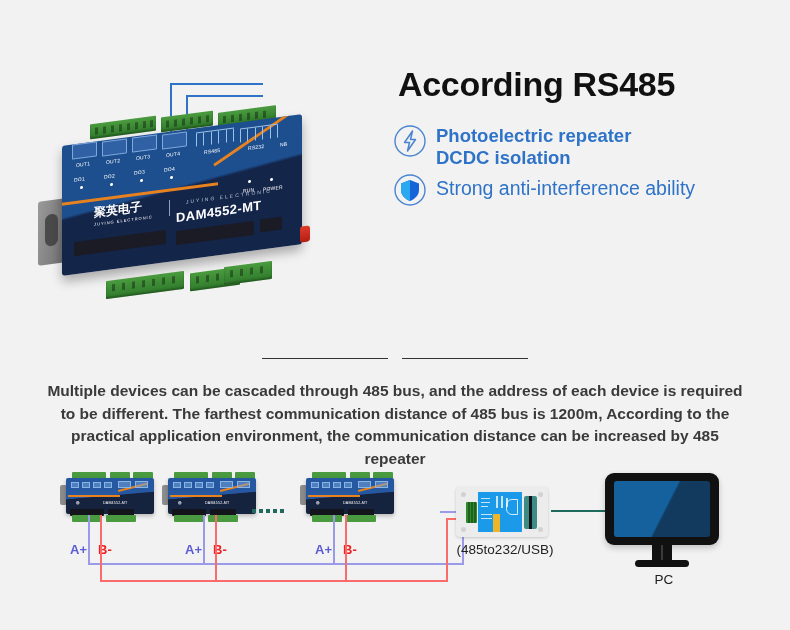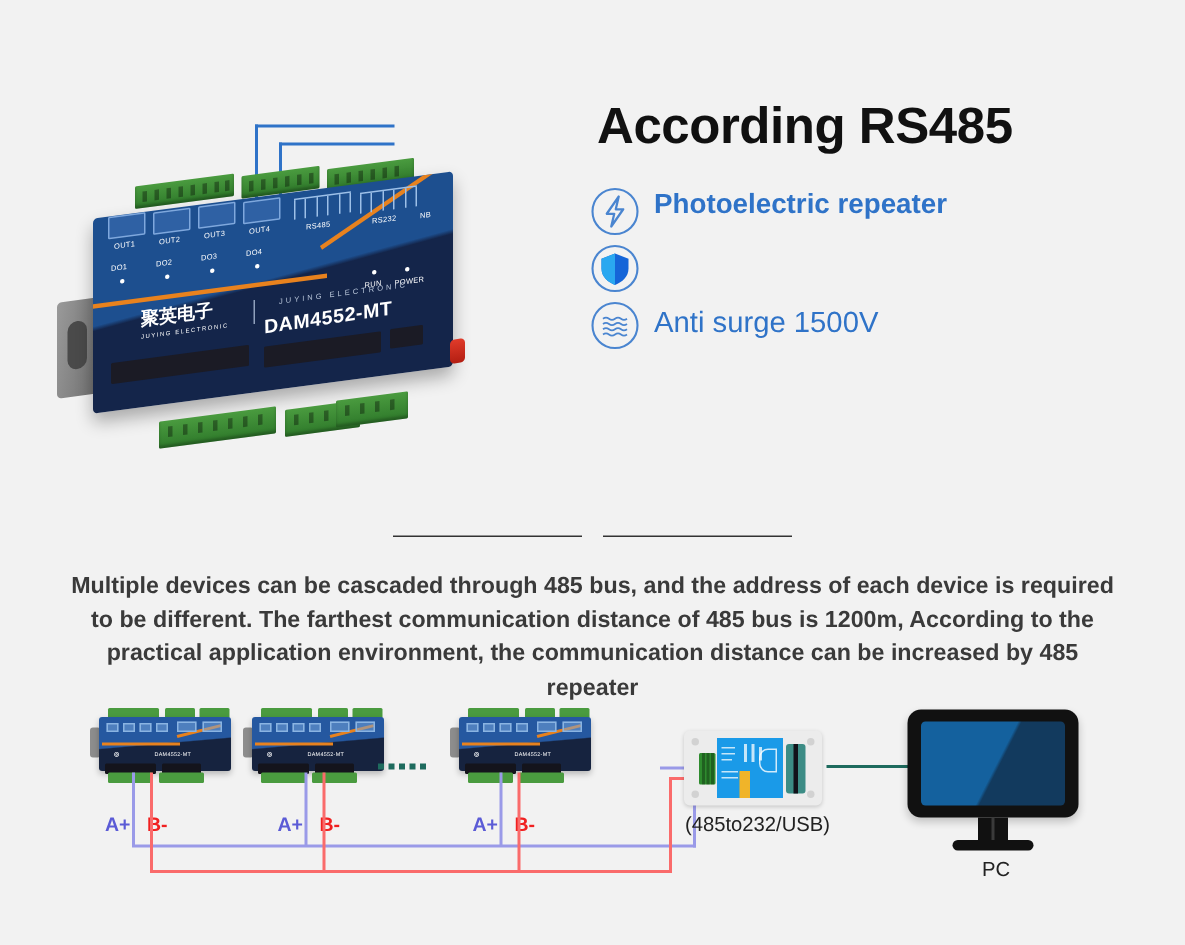--- a/index.html
+++ b/index.html
@@ -221,47 +221,35 @@
 
     <div class="feat-row r1">
       <span class="feat-icon">
         <svg viewBox="0 0 34 34" width="34" height="34">
           <circle cx="17" cy="17" r="15" fill="none" stroke="#4a85d0" stroke-width="1.4"></circle>
           <path d="M19.5 7 L11.5 18.5 L16.5 18.5 L14.5 27 L22.5 15.5 L17.5 15.5 Z" fill="none" stroke="#4a85d0" stroke-width="1.5" stroke-linejoin="round"></path>
         </svg>
       </span>
       <span class="feat-text">
         <span>Photoelectric repeater</span><br>
+        <span>DCDC isolation</span>
       </span>
     </div>
 
     <div class="feat-row r2">
       <span class="feat-icon">
         <svg viewBox="0 0 34 34" width="34" height="34">
           <circle cx="17" cy="17" r="15" fill="none" stroke="#4a85d0" stroke-width="1.4"></circle>
           <path d="M17 7 L26 10.5 L26 17 C26 22.5 21.8 26 17 28 C12.2 26 8 22.5 8 17 L8 10.5 Z" fill="#1565d8"></path>
           <path d="M17 7 L17 28 C12.2 26 8 22.5 8 17 L8 10.5 Z" fill="#2aa8f0"></path>
         </svg>
       </span>
-    </div>
-
-    <div class="feat-row r3">
-      <span class="feat-icon">
-        <svg viewBox="0 0 34 34" width="34" height="34">
-          <circle cx="17" cy="17" r="15" fill="none" stroke="#4a85d0" stroke-width="1.4"></circle>
-          <g fill="none" stroke="#4a85d0" stroke-width="1.1">
-            <path d="M9 12.5 q2 -1.6 4 0 t4 0 t4 0 t4 0"></path>
-            <path d="M9 16 q2 -1.6 4 0 t4 0 t4 0 t4 0"></path>
-            <path d="M9 19.5 q2 -1.6 4 0 t4 0 t4 0 t4 0"></path>
-            <path d="M9 23 q2 -1.6 4 0 t4 0 t4 0 t4 0"></path>
-          </g>
-        </svg>
-      </span>
-      <span class="feat-text">Anti surge 1500V</span>
-    </div>
+      <span class="feat-text">Strong anti-interference ability</span>
+    </div>
+
   </div>
 
   <div class="product">
     <div class="bracket"></div>
 
     <div class="term-green tg-top1">
       <i class="term-pin" style="left:5px"></i>
         <i class="term-pin" style="left:13px"></i>
         <i class="term-pin" style="left:21px"></i>
       <i class="term-pin" style="left:29px"></i>

